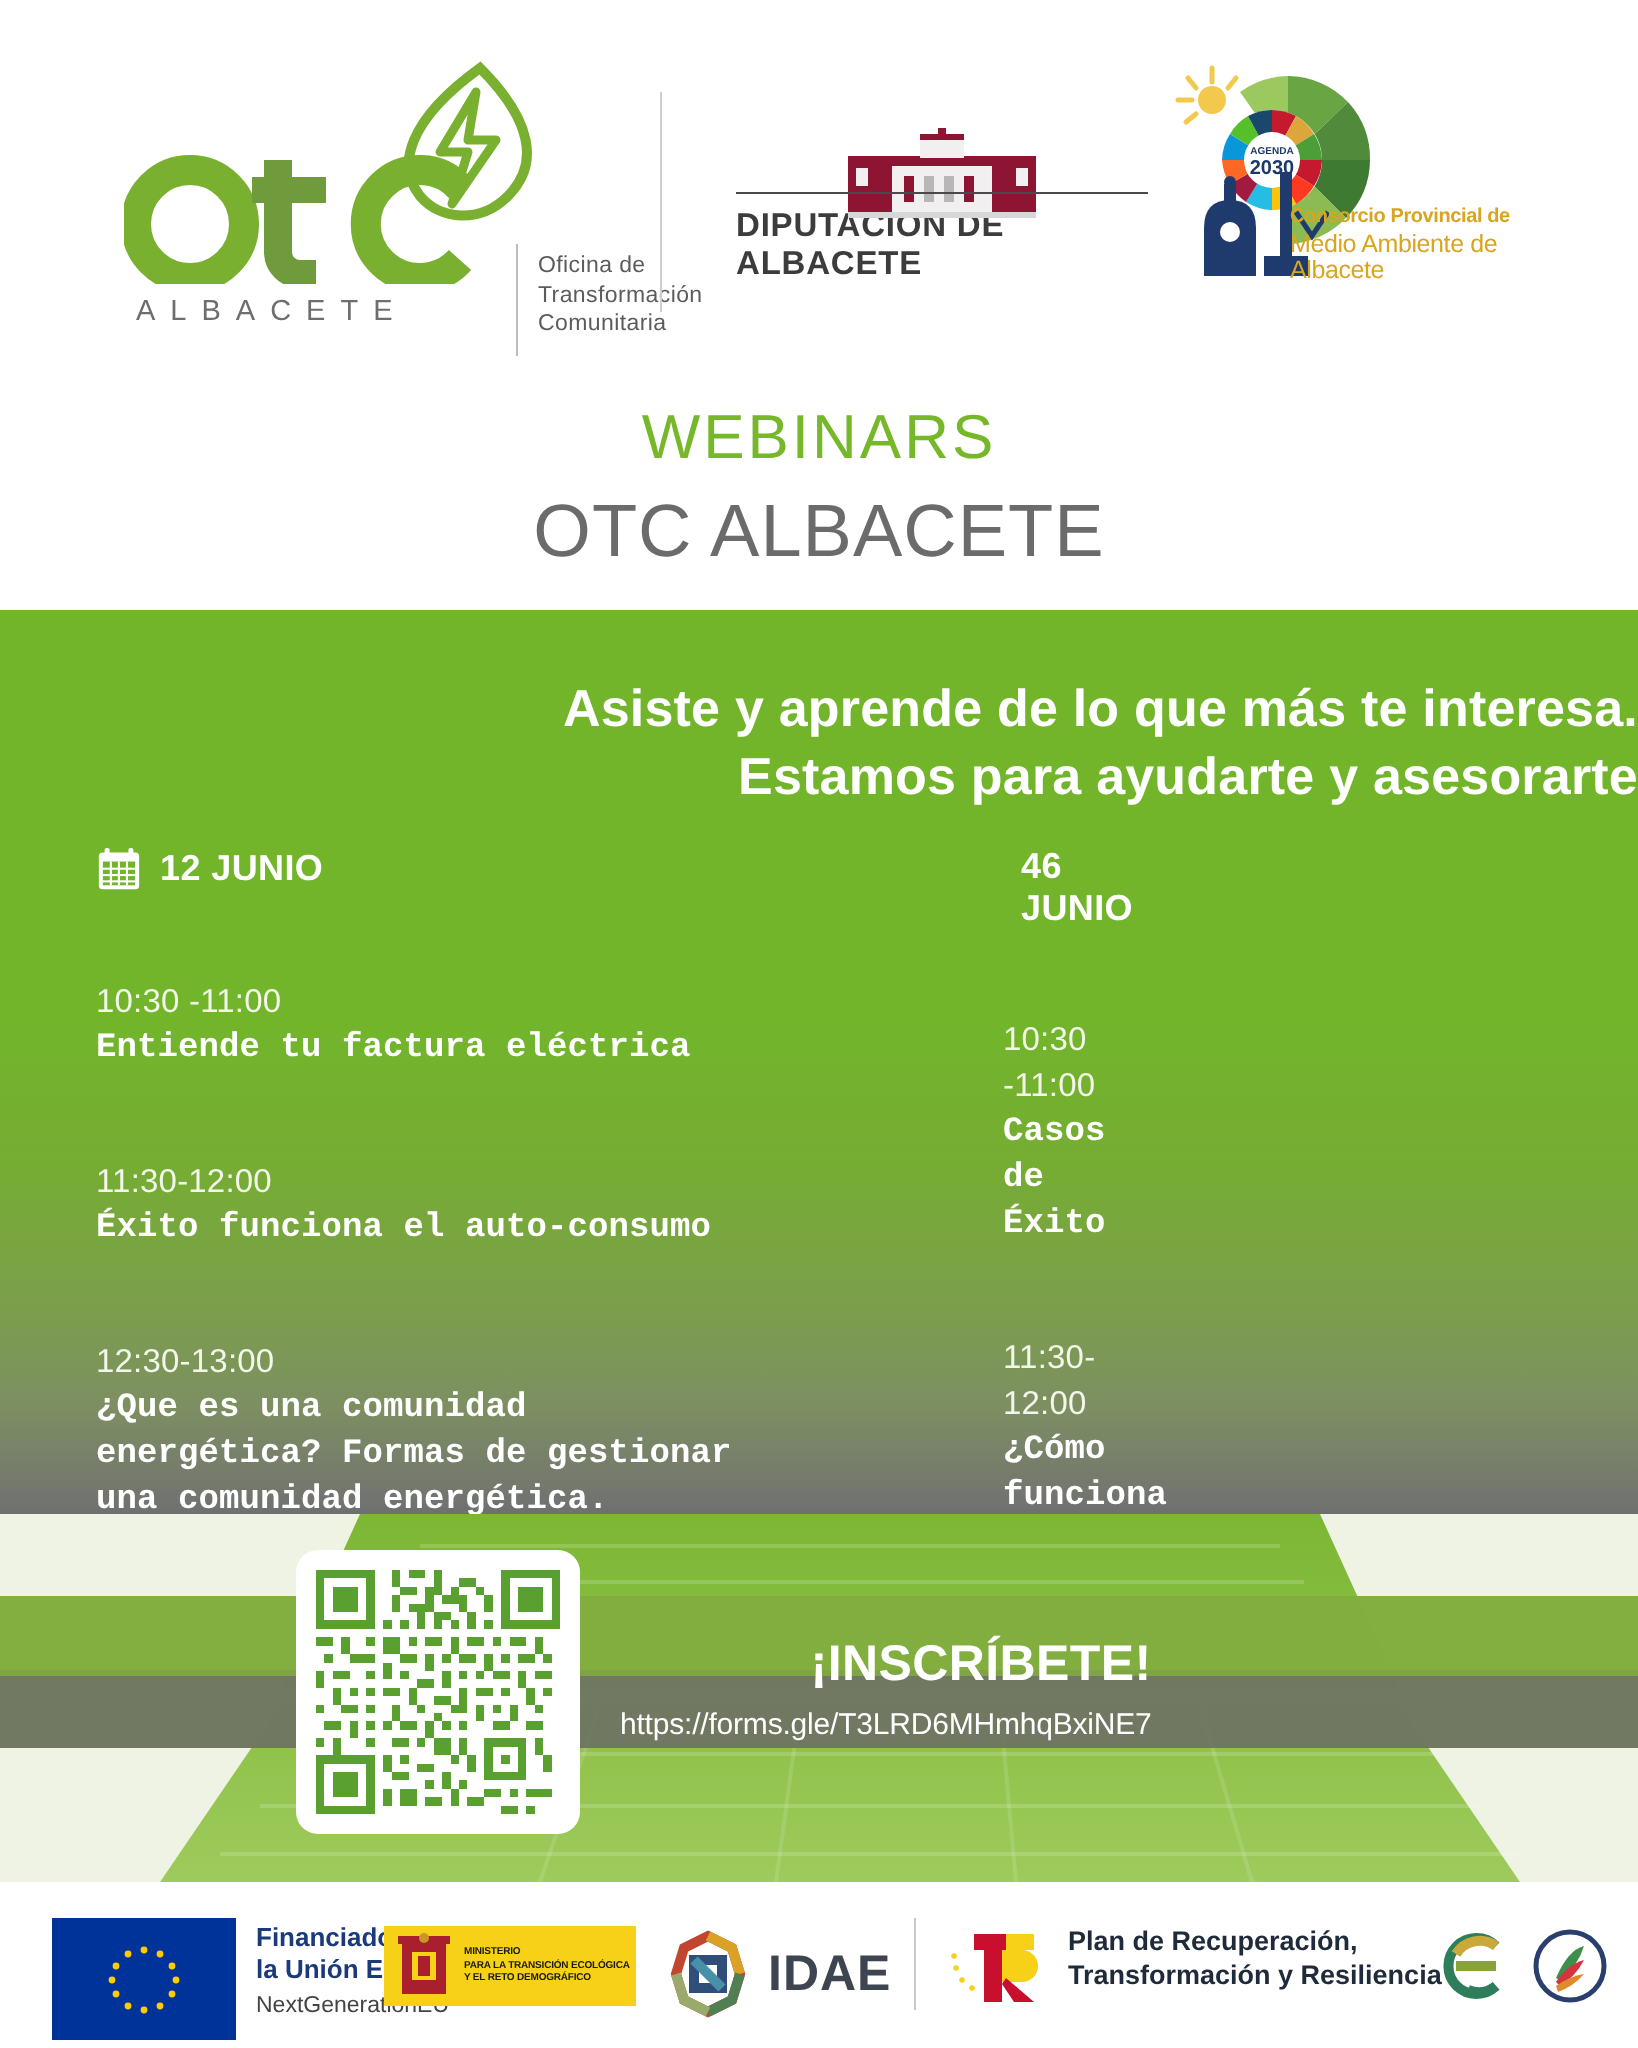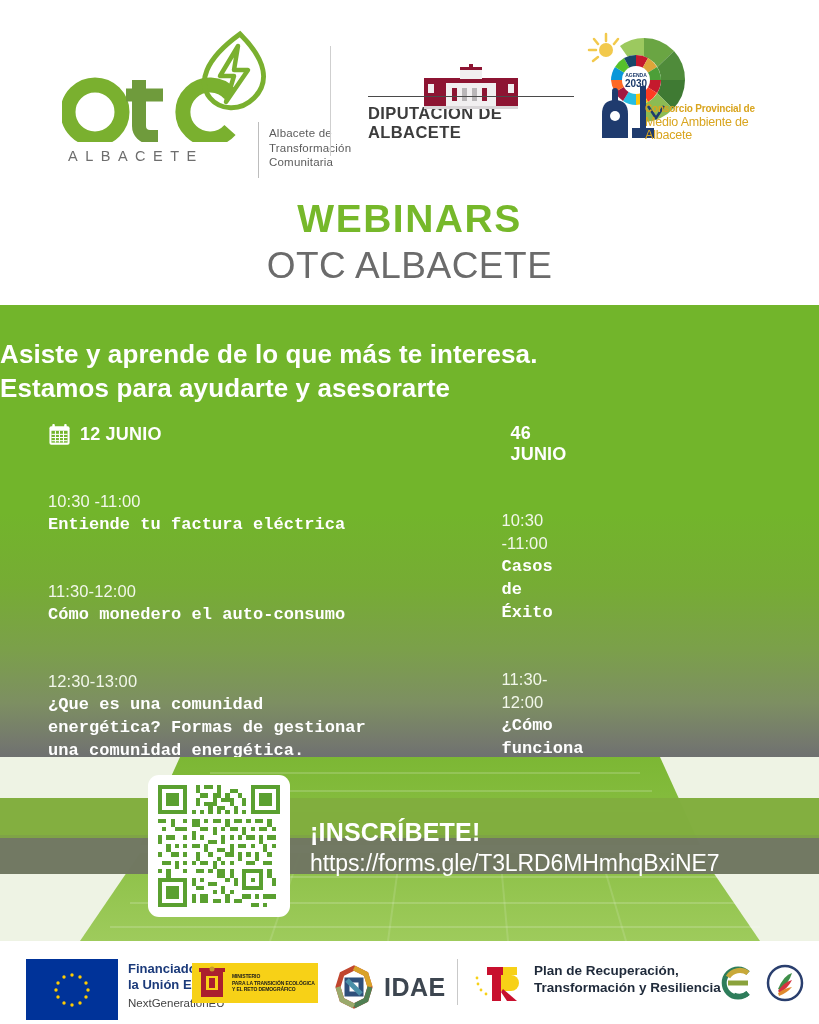--- a/index.html
+++ b/index.html
@@ -73,39 +73,39 @@
   .cons-l1 { font-size: 10px; font-weight: 700; letter-spacing: -.2px; }
   .cons-l2 { font-size: 12.5px; font-weight: 400; letter-spacing: -.2px; margin-top: 2px;
              color: #d9a51f; }
 
   
   .title-block {
     position: absolute; top: 196px; left: 0; width: 819px;
     text-align: center;
   }
   .title-main {
-    font-size: 39px; font-weight: 700; color: #76b82a;
+    font-size: 31px; font-weight: 400; color: #76b82a;
     letter-spacing: 1.5px; line-height: 46px;
   }
   .title-sub {
     font-size: 37px; font-weight: 400; color: #6b6b6b;
     letter-spacing: .5px; line-height: 44px; margin-top: 2px;
   }
 
   
   .green-panel {
     position: absolute; top: 305px; left: 0;
     width: 819px; height: 452px;
     background: linear-gradient(180deg,
        #72b52b 0%, #72b52b 46%, #76ac34 62%,
        #7ba04a 76%, #7d8f62 88%, #74786e 97%, #6e7070 100%);
   }
   .headline {
     position: absolute; top: 32px; left: 0; width: 819px;
-    text-align: left; color: #ffffff;
+    text-align: right; color: #ffffff;
     font-size: 26px; font-weight: 700; line-height: 34px;
     letter-spacing: .1px;
   }
 
   .columns {
     position: absolute; top: 118px; left: 0; width: 819px;
     display: flex;
   }
   .col { width: 50%; padding-left: 48px; }
   .col.right { padding-left: 367px; margin-left: -275px; }
@@ -149,23 +149,24 @@
     display: flex; align-items: center; justify-content: center;
   }
   .qr-img { width: 122px; height: 122px; display: block; }
   .cta-text {
     position: absolute; left: 310px; top: 60px;
     color: #ffffff;
   }
   .cta-head {
     font-size: 25px; font-weight: 700; line-height: 30px;
     letter-spacing: .2px;
+    text-align: right;
   }
   .cta-url {
-    font-size: 23px; font-weight: 400; line-height: 30px;
+    font-size: 15px; font-weight: 400; line-height: 30px;
     letter-spacing: -.1px; margin-top: 1px;
   }
 
   
   .footer {
     position: absolute; top: 941px; left: 0;
     width: 819px; height: 83px; background: #ffffff;
     display: flex; align-items: center;
   }
   .f-eu { position: absolute; left: 26px; top: 18px; display: flex; gap: 10px; align-items: flex-start; }
@@ -211,21 +212,21 @@
         <path d="M168 30 a27 27 0 1 0 0 36" fill="none" stroke="#7ab02f" stroke-width="15"></path>
       </svg>
 
       <svg style="position:absolute;left:134px;top:0;" width="75" height="86" viewBox="0 0 75 86">
         <path d="M44 4 C70 30 74 52 58 68 C44 82 24 80 14 68 C2 53 8 30 44 4 Z" fill="none" stroke="#7ab02f" stroke-width="5"></path>
         <path d="M42 16 L24 46 L38 46 L30 72 L52 40 L38 40 Z" fill="none" stroke="#7ab02f" stroke-width="4.5" stroke-linejoin="round"></path>
       </svg>
       <div class="albacete-word">ALBACETE</div>
       <div class="otc-divider"></div>
       <div class="otc-sub">
-        <div>Albacete de</div>
+        <div>Oficina de</div>
         <div>Transformación</div>
         <div>Comunitaria</div>
       </div>
     </div>
 
     <div class="head-divider"></div>
 
     <div class="logo-dipu">
       <div class="dipu-rule-wrap">
         <svg style="position:absolute;left:54px;top:0;" width="98" height="46" viewBox="0 0 98 46">
@@ -337,21 +338,21 @@
           </svg>
           <span class="date-label">12 JUNIO</span>
         </div>
 
         <div class="session">
           <div class="ses-time">10:30 -11:00</div>
           <div class="ses-title">Entiende tu factura eléctrica</div>
         </div>
         <div class="session">
           <div class="ses-time">11:30-12:00</div>
-          <div class="ses-title">Cómo monedero el auto-consumo</div>
+          <div class="ses-title">Éxito funciona el auto-consumo</div>
         </div>
         <div class="session">
           <div class="ses-time">12:30-13:00</div>
           <div class="ses-title">¿Que es una comunidad energética? Formas de gestionar una comunidad energética.</div>
         </div>
       </div>
 
       <div class="col right">
         <div class="date-row">
           <svg class="cal-icon" viewBox="0 0 24 24">

